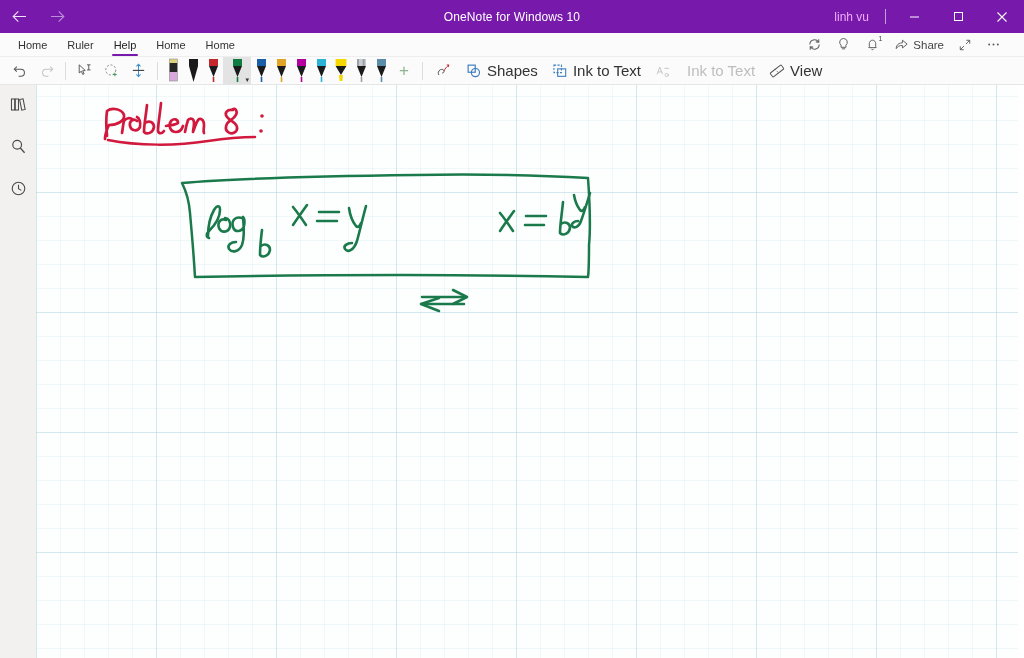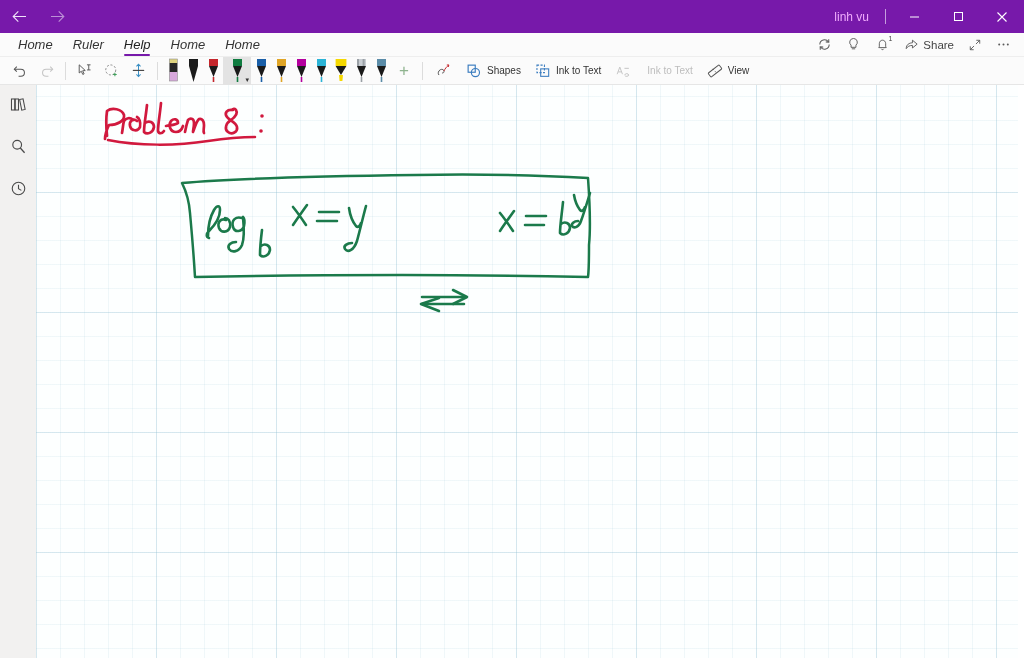--- a/index.html
+++ b/index.html
@@ -47,32 +47,32 @@
   .ribbon {
     position: absolute; top: 33px; left: 0; width: 1024px; height: 24px;
     background: #fbfbfb;
     border-bottom: 1px solid #eeeeee;
     display: flex; align-items: center;
   }
   .tabs { display: flex; align-items: stretch; height: 24px; padding-left: 8px; }
   .tab {
     position: relative;
     display: flex; align-items: center; justify-content: center;
-    padding: 0 10px; font-size: 13px; color: #333333; height: 24px; font-style: italic;
+    padding: 0 10px; font-size: 11px; color: #333333; height: 24px;
   }
   .tab .under {
     display: none;
     position: absolute; bottom: 1px; left: 50%; transform: translateX(-50%);
     width: 26px; height: 2px; background: #7719aa; border-radius: 1px;
   }
   .tab.active { color: #222222; }
   .tab.active .under { display: block; }
 
   .ribbon-right {
-    margin-left: auto; display: flex; align-items: center; gap: 0; padding-right: 6px;
+    margin-left: auto; display: flex; align-items: center; gap: 0; padding-right: 16px;
   }
   .rb-item {
     display: flex; align-items: center; gap: 4px;
     padding: 0 7px; height: 24px; font-size: 11.5px; color: #444444;
     position: relative;
   }
   .rb-item svg { display: block; }
   .badge-1 {
     position: absolute; top: 2px; right: 5px;
     font-size: 7px; color: #444; line-height: 1;
@@ -109,21 +109,21 @@
     position: absolute; bottom: 2px; right: 2px; font-size: 7px; color: #333;
     line-height: 1;
   }
   .addpen {
     width: 26px; height: 26px; display: flex; align-items: center; justify-content: center;
     font-size: 17px; color: #8fb48f; font-weight: 300;
   }
 
   .tool {
     display: flex; align-items: center; gap: 5px;
-    height: 26px; padding: 0 7px; font-size: 10px; color: #333333;
+    height: 26px; padding: 0 7px; font-size: 15px; color: #333333;
   }
   .tool.disabled { color: #bdbdbd; gap: 16px; }
   .tool svg { display: block; }
 
   
   .rail {
     position: absolute; top: 85px; left: 0; width: 36px; height: 573px;
     background: #f2f1f0;
     display: flex; flex-direction: column; align-items: center;
     padding-top: 6px; gap: 16px;
@@ -170,20 +170,21 @@
           <path d="M6.3 1.4 L1.2 6.5 L6.3 11.6 M1.4 6.5 H14" stroke="#f0e2fa" stroke-width="1.1" fill="none"></path>
         </svg>
       </div>
       <div class="nav-btn disabled">
         <svg width="15" height="13" viewBox="0 0 15 13">
           <path d="M8.7 1.4 L13.8 6.5 L8.7 11.6 M13.6 6.5 H1" stroke="#bb8fd6" stroke-width="1.1" fill="none"></path>
         </svg>
       </div>
     </div>
 
+    <div class="title-text">OneNote for Windows 10</div>
 
     <div class="tb-right">
       <div class="user-name">linh vu</div>
       <div class="tb-divider"></div>
       <div class="win-btn">
         <svg width="11" height="11" viewBox="0 0 11 11">
           <path d="M1 6 H10" stroke="#ffffff" stroke-width="1" fill="none"></path>
         </svg>
       </div>
       <div class="win-btn">

